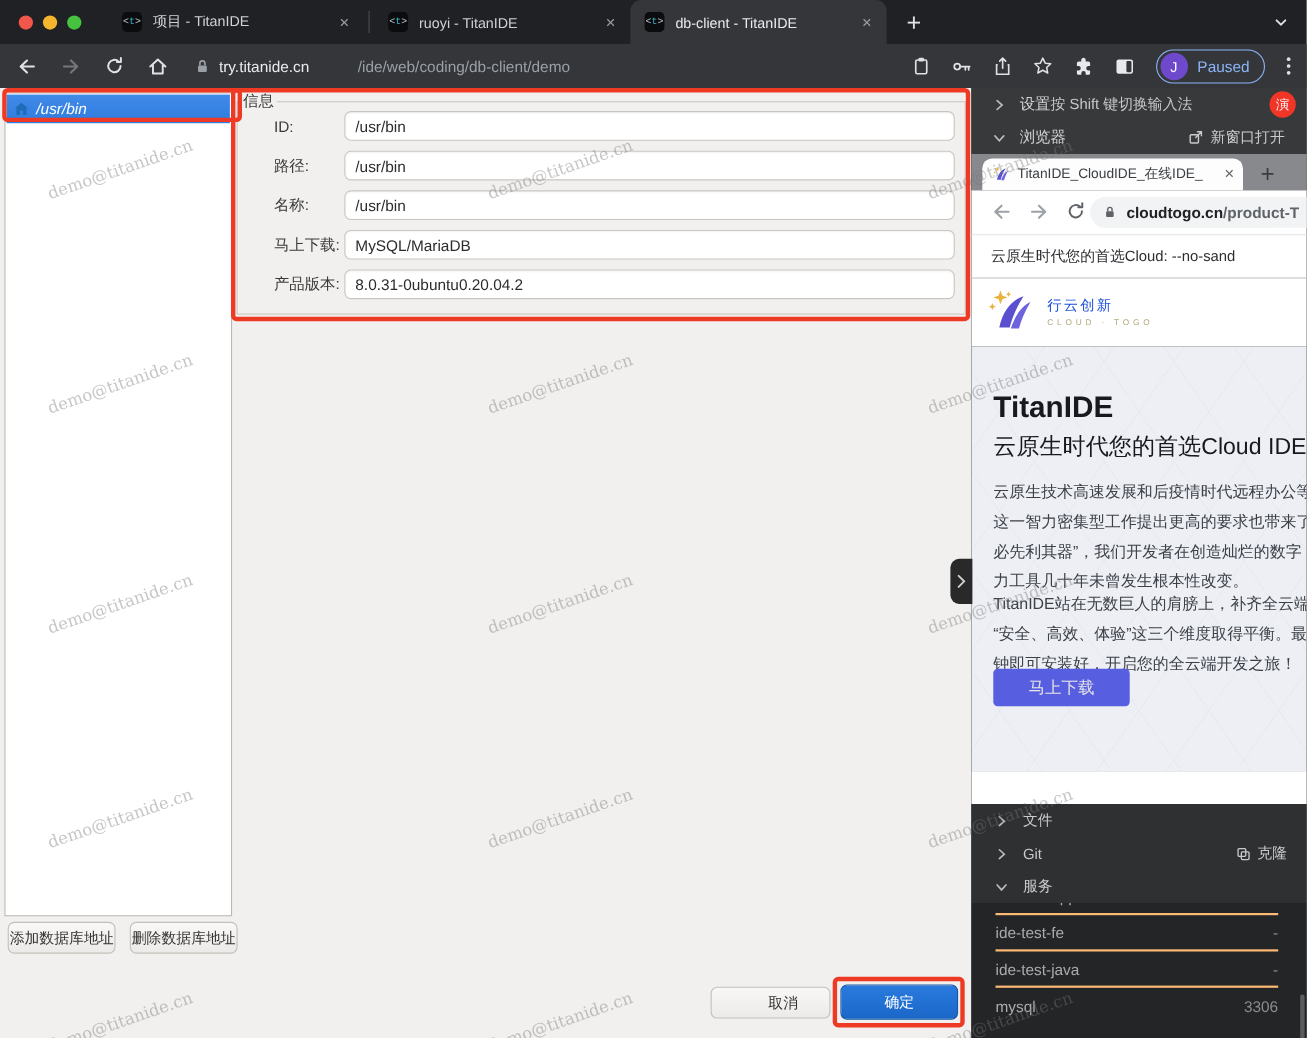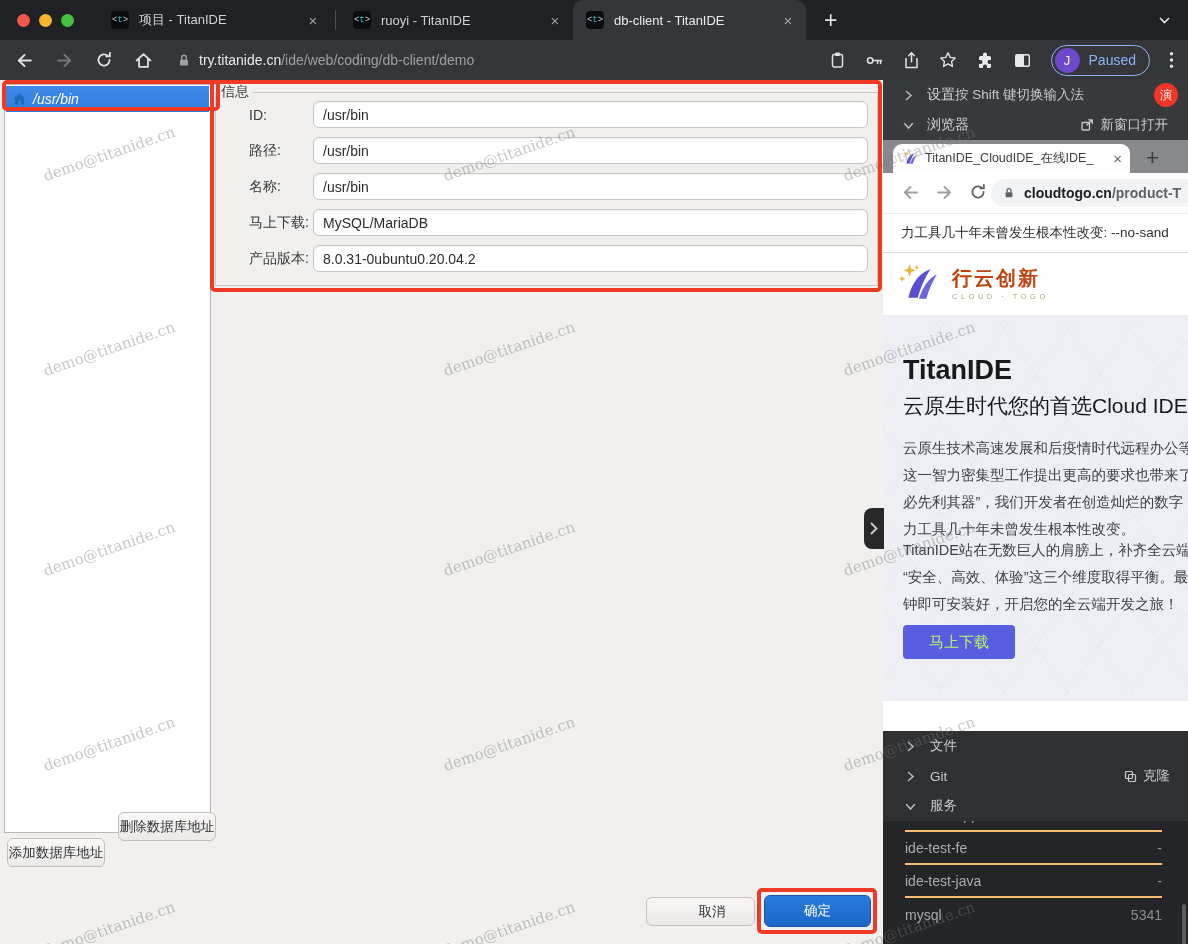--- a/index.html
+++ b/index.html
@@ -22,21 +22,21 @@
              font-family:"Liberation Mono","DejaVu Sans Mono",monospace; font-size:9px; color:#c8cdd1; }
   .favicon .tt { color:#37b4cd; }
   .tabx { width:20px; text-align:center; color:#9ea2a6; font-size:15px; }
   .tabsep { width:1px; height:20px; background:#4a4d51; margin:0 4px; }
   .newtab { color:#dfe1e5; font-size:23px; font-weight:300; margin-left:18px; line-height:1; }
   .strip-chev { margin-left:auto; margin-right:16px; }
 
   .toolbar { height:40px; background:#35363a; display:flex; align-items:center; }
   .tico { flex:none; display:flex; align-items:center; justify-content:center; }
   .url { margin-left:8px; font-size:14px; white-space:nowrap; }
-  .url .host{ color:#e8eaed; } .url .path{ color:#9aa0a6; }
+  .url .host{ color:#e8eaed; } .url .path{ color:#9aa0a6;padding-left:44px; }
   .right-icons { margin-left:auto; display:flex; align-items:center; gap:19px; margin-right:14px; }
   .paused { display:flex; align-items:center; gap:9px; border:1px solid #8ab4f8; border-radius:16px;
             padding:2px 13px 2px 3px; }
   .avatar { width:25px; height:25px; border-radius:50%; background:#6e49cb; color:#fff;
             display:flex; align-items:center; justify-content:center; font-size:13px; }
   .paused-label { color:#8ab4f8; font-size:14px; }
 
   
   .content { position:absolute; top:80px; left:0; width:1188px; height:864px; display:flex; }
 
@@ -55,21 +55,21 @@
   .frow label { width:64px; flex:none; font-size:14px; color:#3a3a3a;margin-left:24px; }
   .frow input { flex:1; height:27px; border:1px solid #c9c5c0; border-radius:6px; padding:0 9px;
                 font-size:14px; color:#2c2c2c; background:#fff;
                 box-shadow:inset 0 1px 2px rgba(0,0,0,.05); outline:none;
                 font-family:"Liberation Sans","DejaVu Sans",sans-serif; }
 
   .gbtn { position:absolute; background:linear-gradient(#f9f8f7,#eceae8); border:1px solid #c3bfba;
           border-radius:6px; font-size:13.5px; color:#333; display:flex; align-items:center;
           justify-content:center; }
   .add-btn { left:7px; top:758px; width:98px; height:29px; }
-  .remove-btn { left:118px; top:732px; width:98px; height:29px; }
+  .remove-btn { left:118px; top:758px; width:98px; height:29px; }
   .cancel-btn { left:646px; top:817px; width:109px; height:29px;padding-left:23px; }
   .ok-btn { left:764px; top:815px; width:107px; height:32px; color:#fff;
             background:linear-gradient(#2a7ade,#1a67c8); border:1px solid #1557a5; }
 
   .handle { position:absolute; left:864px; top:428px; width:20px; height:41px; background:#29292a;
             border-radius:8px 0 0 8px; display:flex; align-items:center; justify-content:center; z-index:30; }
 
   
   .redbox { position:absolute; border:4px solid #ee3a24; border-radius:5px; z-index:60; pointer-events:none; }
   .rb-sidebar { left:2px; top:0; width:218px; height:31px; }
@@ -101,33 +101,33 @@
   .omnibox { position:absolute; left:108px; top:6px; width:240px; height:28px; background:#f1f3f4;
              border-radius:14px; display:flex; align-items:center; padding:0 12px; gap:9px; }
   .ourl { font-size:14px; white-space:nowrap;font-weight:bold; }
   .ourl .ohost{ color:#202124; } .ourl .opath{ color:#5f6368; }
 
   .ewarn { height:40px; background:#fff; border-top:1px solid #ececec; border-bottom:1px solid #d9d9d9;
            display:flex; align-items:center; padding-left:18px; font-size:13.5px; color:#2b2d30;
            white-space:nowrap; overflow:hidden; }
 
   .elogo { height:62px; background:#fff; display:flex; align-items:center; padding-left:16px; gap:11px; }
-  .logo-cn { font-size:20px; color:#c2410c; letter-spacing:2px; line-height:1.1;font-weight:bold; }
+  .logo-cn { font-size:13px; color:#1d4ed8; letter-spacing:2px; line-height:1.1; }
   .logo-en { font-size:7.5px; color:#b3a67c; letter-spacing:3.5px; margin-top:3px; }
 
   .ehero { height:386px; background:#edeff5; position:relative; overflow:hidden;
            background-image:
              repeating-linear-gradient(55deg, rgba(110,120,180,.045) 0 1px, transparent 1px 52px),
              repeating-linear-gradient(-55deg, rgba(110,120,180,.045) 0 1px, transparent 1px 52px); }
   .h-title { position:absolute; left:20px; top:40px; font-size:27px; font-weight:bold; color:#17191d; }
   .h-sub { position:absolute; left:20px; top:77px; font-size:21px; color:#17191d; white-space:nowrap; }
   .h-p { position:absolute; left:20px; font-size:14.5px; line-height:27px; color:#3c4147; white-space:pre; }
   .h-p1 { top:120px; } .h-p2 { top:222px; }
-  .h-btn { position:absolute; left:20px; top:310px; width:112px; height:34px; background:#585ee0;
-           border-radius:4px; color:#bef264; font-size:15px; display:flex; align-items:center;
+  .h-btn { position:absolute; left:20px; top:293px; width:124px; height:34px; background:#585ee0;
+           border-radius:4px; color:#e5e5e5; font-size:15px; display:flex; align-items:center;
            justify-content:center; }
 
   .wstrip { height:30px; background:#fff; }
   .dheaders { background:#2e3032; }
   .dh-row { height:30px; display:flex; align-items:center; color:#c8cacc; font-size:13.5px; }
   .dh-row .chev { margin-left:22px; }
   .dh-row .dlabel { margin-left:14px; }
   .clone { margin-left:auto; margin-right:18px; display:flex; align-items:center; gap:6px;
            color:#c8cacc; font-size:13.5px; }
 
@@ -390,21 +390,21 @@
       </span>
       <div class="omnibox">
         <svg width="12" height="14" viewBox="0 0 14 15">
             <rect x="3" y="6.5" width="8" height="6" rx="1.2" fill="#5f6368"></rect>
             <path d="M4.7 6.5 V4.6 a2.3 2.3 0 0 1 4.6 0 V6.5" stroke="#5f6368" stroke-width="1.5" fill="none"></path>
           </svg>
         <span class="ourl"><span class="ohost">cloudtogo.cn</span><span class="opath">/product-T</span></span>
       </div>
     </div>
 
-    <div class="ewarn">力工具几十年未曾发生根本性改变: --no-sand</div>
+    <div class="ewarn">云原生时代您的首选Cloud: --no-sand</div>
 
     <div class="elogo">
       <svg width="42" height="42" viewBox="0 0 40 40">
         <path d="M9 33 C12 19 20 9 30 6 C24 15 20 25 18 33 Z" fill="#5a50cf"></path>
         <path d="M19 34 C23 22 29 14 36 11 C31 19 28 27 26 34 Z" fill="#6c63dd"></path>
         <path d="M10 1 l1.6 4.4 L16 7 l-4.4 1.6 L10 13 8.4 8.6 4 7 l4.4-1.6 Z" fill="#e9b33d"></path>
         <path d="M3 12 l.9 2.1 L6 15 l-2.1 .9 L3 18 l-.9-2.1 L0 15 l2.1-.9 Z" fill="#e9b33d"></path>
         <path d="M17 2 l.7 1.6 L19.3 4.3 l-1.6 .7 L17 6.6 l-.7-1.6 L14.7 4.3 l1.6-.7 Z" fill="#e9b33d"></path>
       </svg>
       <div>
@@ -470,21 +470,21 @@
       <div class="svc-row">
         <span>ide-test-fe</span>
         <span class="svc-port">-</span>
       </div>
       <div class="svc-row">
         <span>ide-test-java</span>
         <span class="svc-port">-</span>
       </div>
       <div class="svc-row last">
         <span>mysql</span>
-        <span class="svc-port">5341</span>
+        <span class="svc-port">3306</span>
       </div>
     </div>
 
     <div class="pscroll"></div>
   </div>
 </div>
 
 <div id="watermarks">
     <span class="wm" style="left: 40px; top: 65px;">demo@titanide.cn</span>
     <span class="wm" style="left: 440px; top: 65px;">demo@titanide.cn</span>

